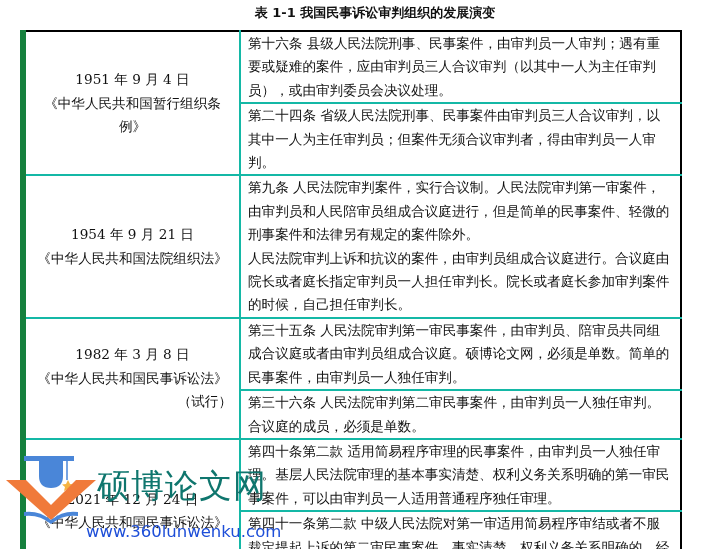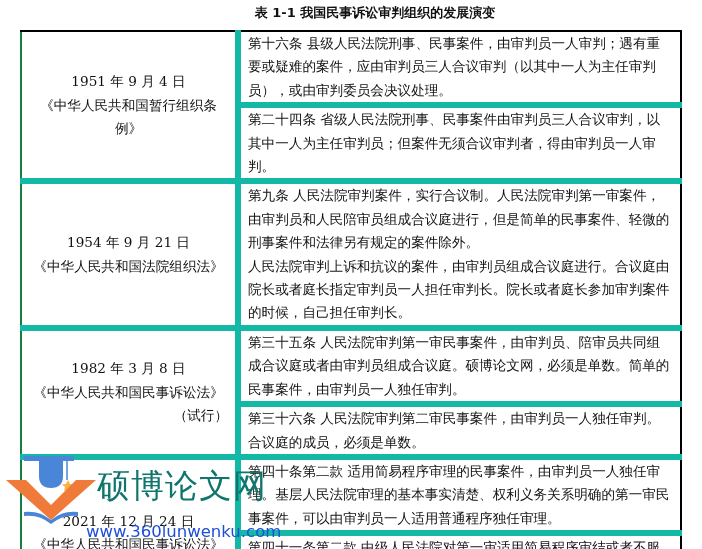--- a/index.html
+++ b/index.html
@@ -1,24 +1,24 @@
 <!DOCTYPE html>
 <html><head>
 <meta charset="utf-8">
 <style>
   html, body { margin: 0; padding: 0; background: #ffffff; }
   body { width: 702px; height: 549px; position: relative; overflow: hidden;
          font-family: "DejaVu Serif", "Liberation Serif", serif; color: #111; }
   .title { position: absolute; left: 0; top: 4px; width: 702px; text-align: center;
            font-family: "DejaVu Sans", "Liberation Sans", sans-serif; font-size: 13px; font-weight: bold; margin-left: 24px; }
   table.evo { position: absolute; left: 20px; top: 30px; width: 662px; border-collapse: collapse; table-layout: fixed; }
-  table.evo td { border: 6px solid #14b8a6; padding: 0 7px; font-size: 13.6px; line-height: 23.4px; vertical-align: top; }
+  table.evo td { border: 2px solid #14b8a6; padding: 0 7px; font-size: 13.6px; line-height: 23.4px; vertical-align: top; }
   table.evo tr.group-start td { border-top: 2.5px solid #000; }
   table.evo tr.last td { border-bottom: 2.5px solid #000; }
-  table.evo td.law { width: 199px; vertical-align: middle; text-align: center; border-left: 2px solid #15803d; }
+  table.evo td.law { width: 199px; vertical-align: middle; text-align: center; border-left: 6px solid #15803d; }
   table.evo td.article { border-right: 2px solid #000; }
   .law-date, .law-name { display: block; }
   .law-note { display: block; text-align: right; padding-left: 2px; }
   .r1a { height: 70px; margin-left: 44px; } .r1b { height: 41px; }
   .r2a { height: 138px; margin-top: 7px; }
   .r3a { height: 69px; } .r3b { height: 41px; }
   .r4a { height: 70px; } .r4b { height: 68px; }
   .art-line { display: block; }
   
   .wm { position: absolute; left: 4px; top: 450px; width: 270px; height: 80px; pointer-events: none; }

